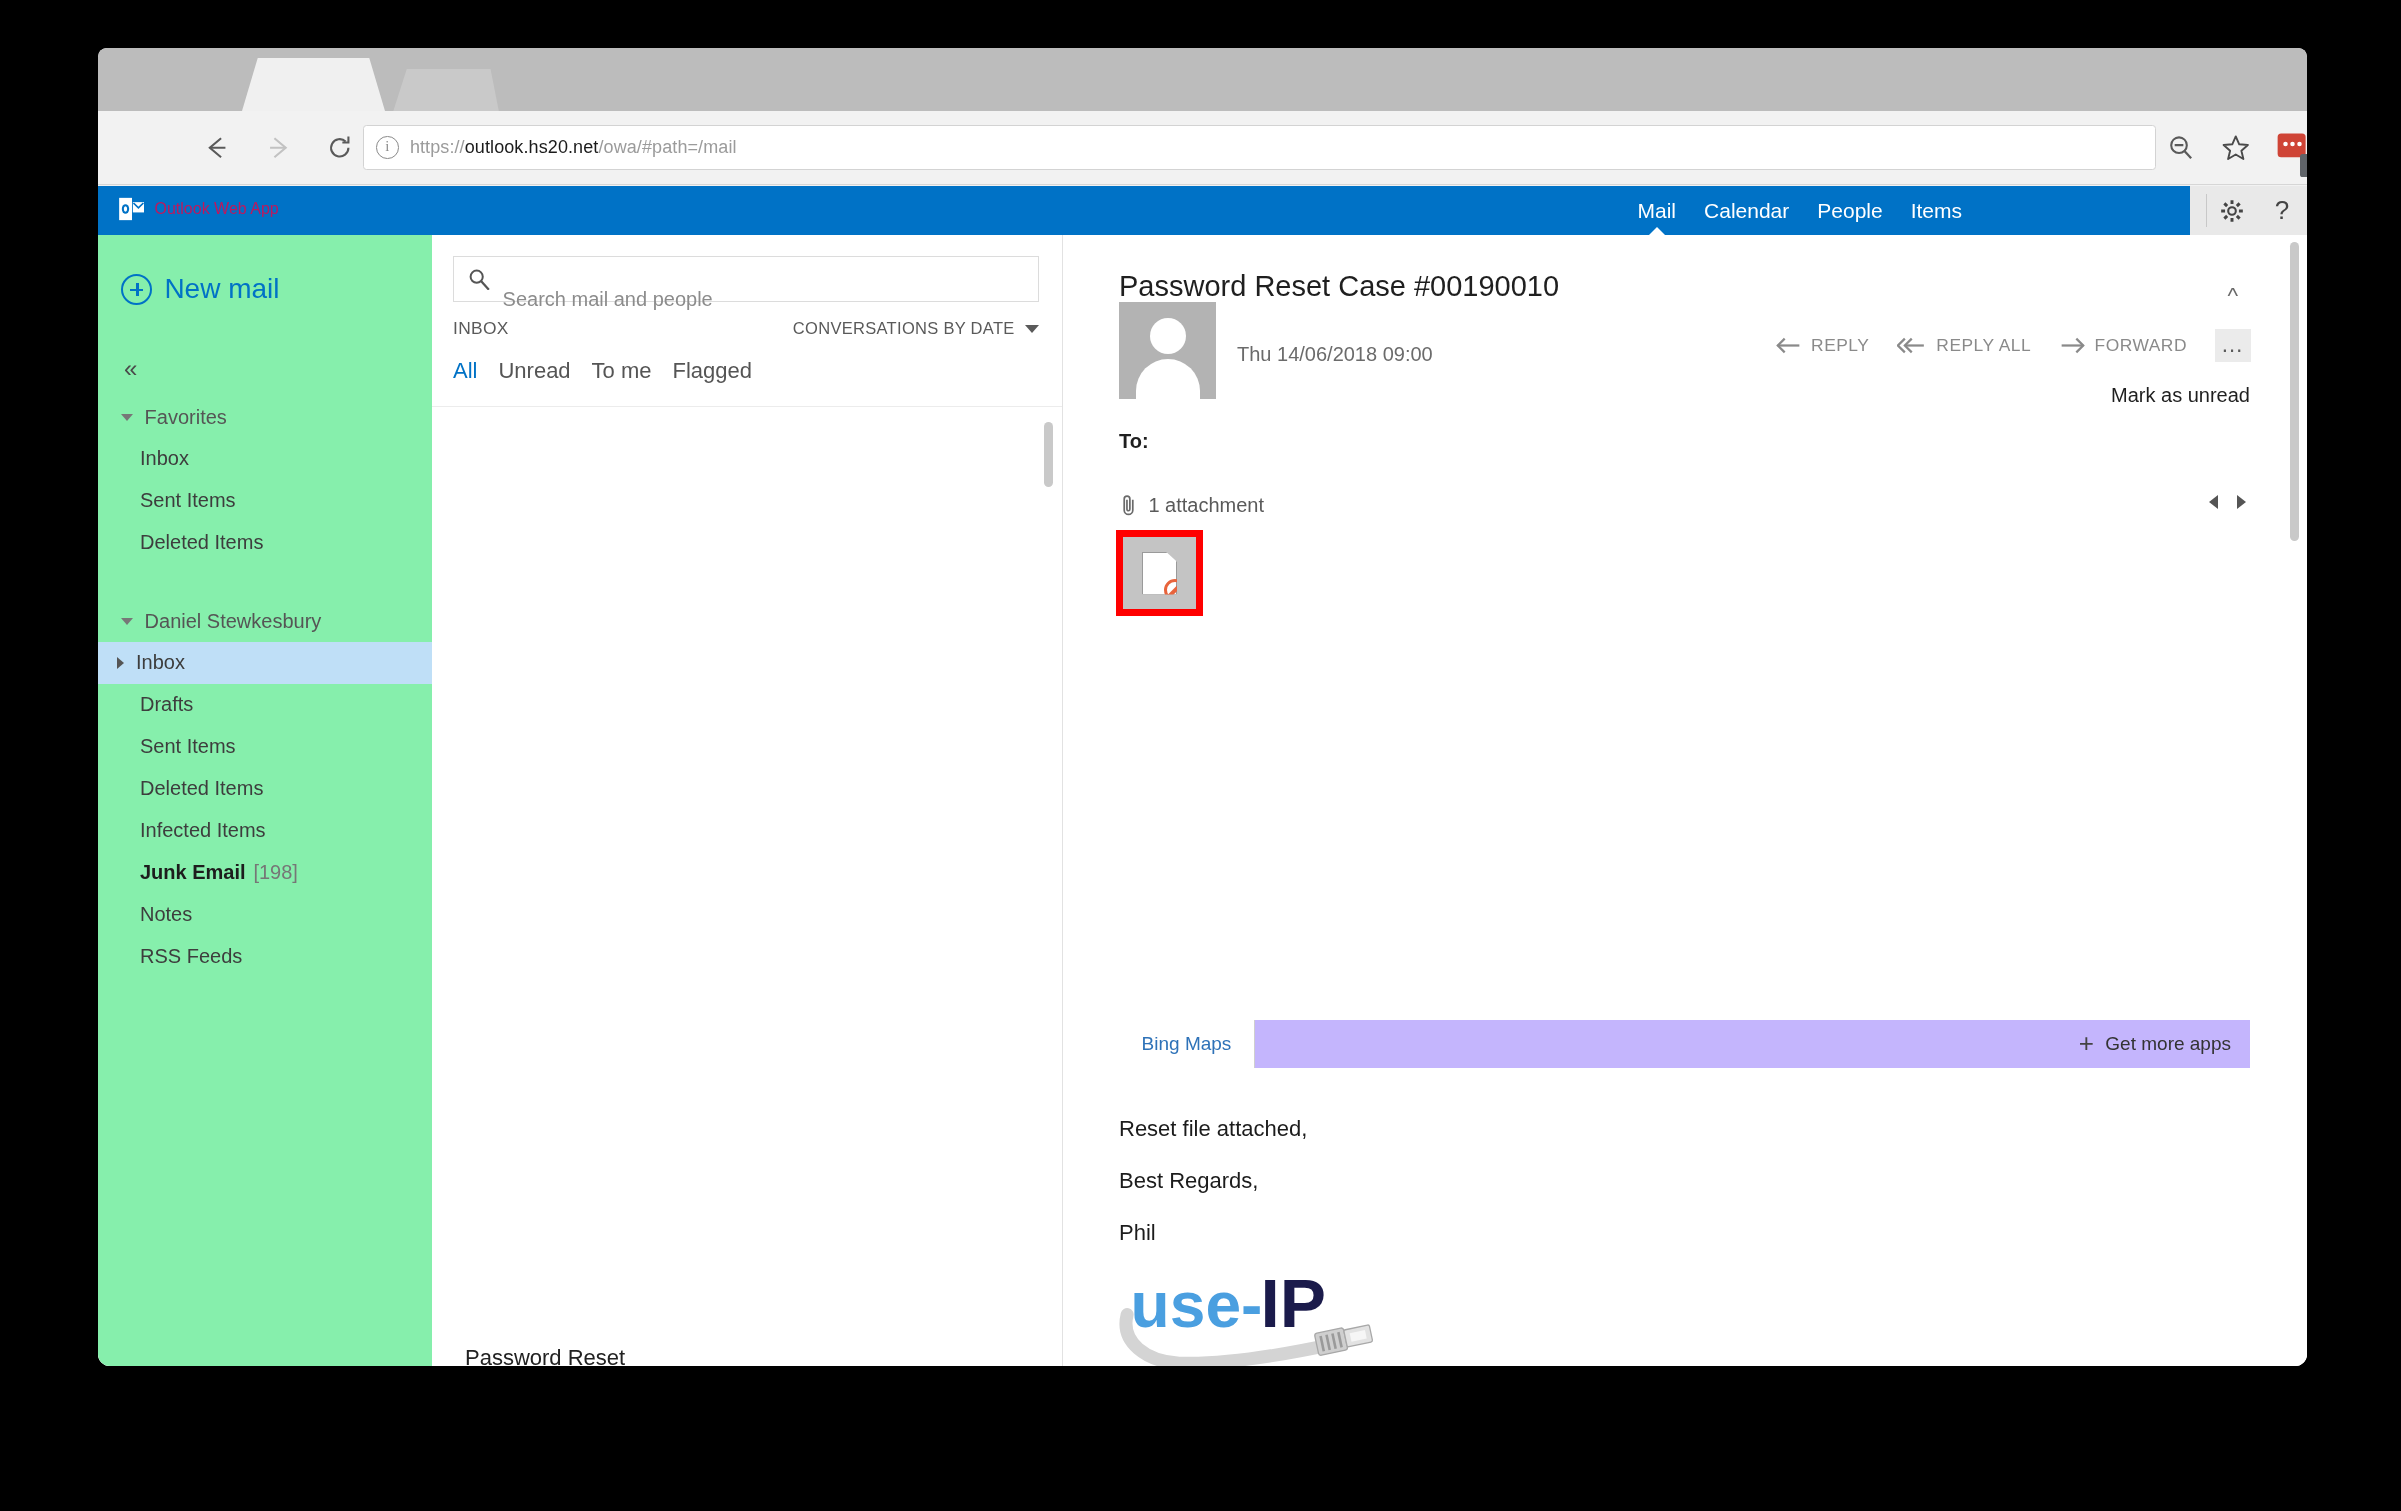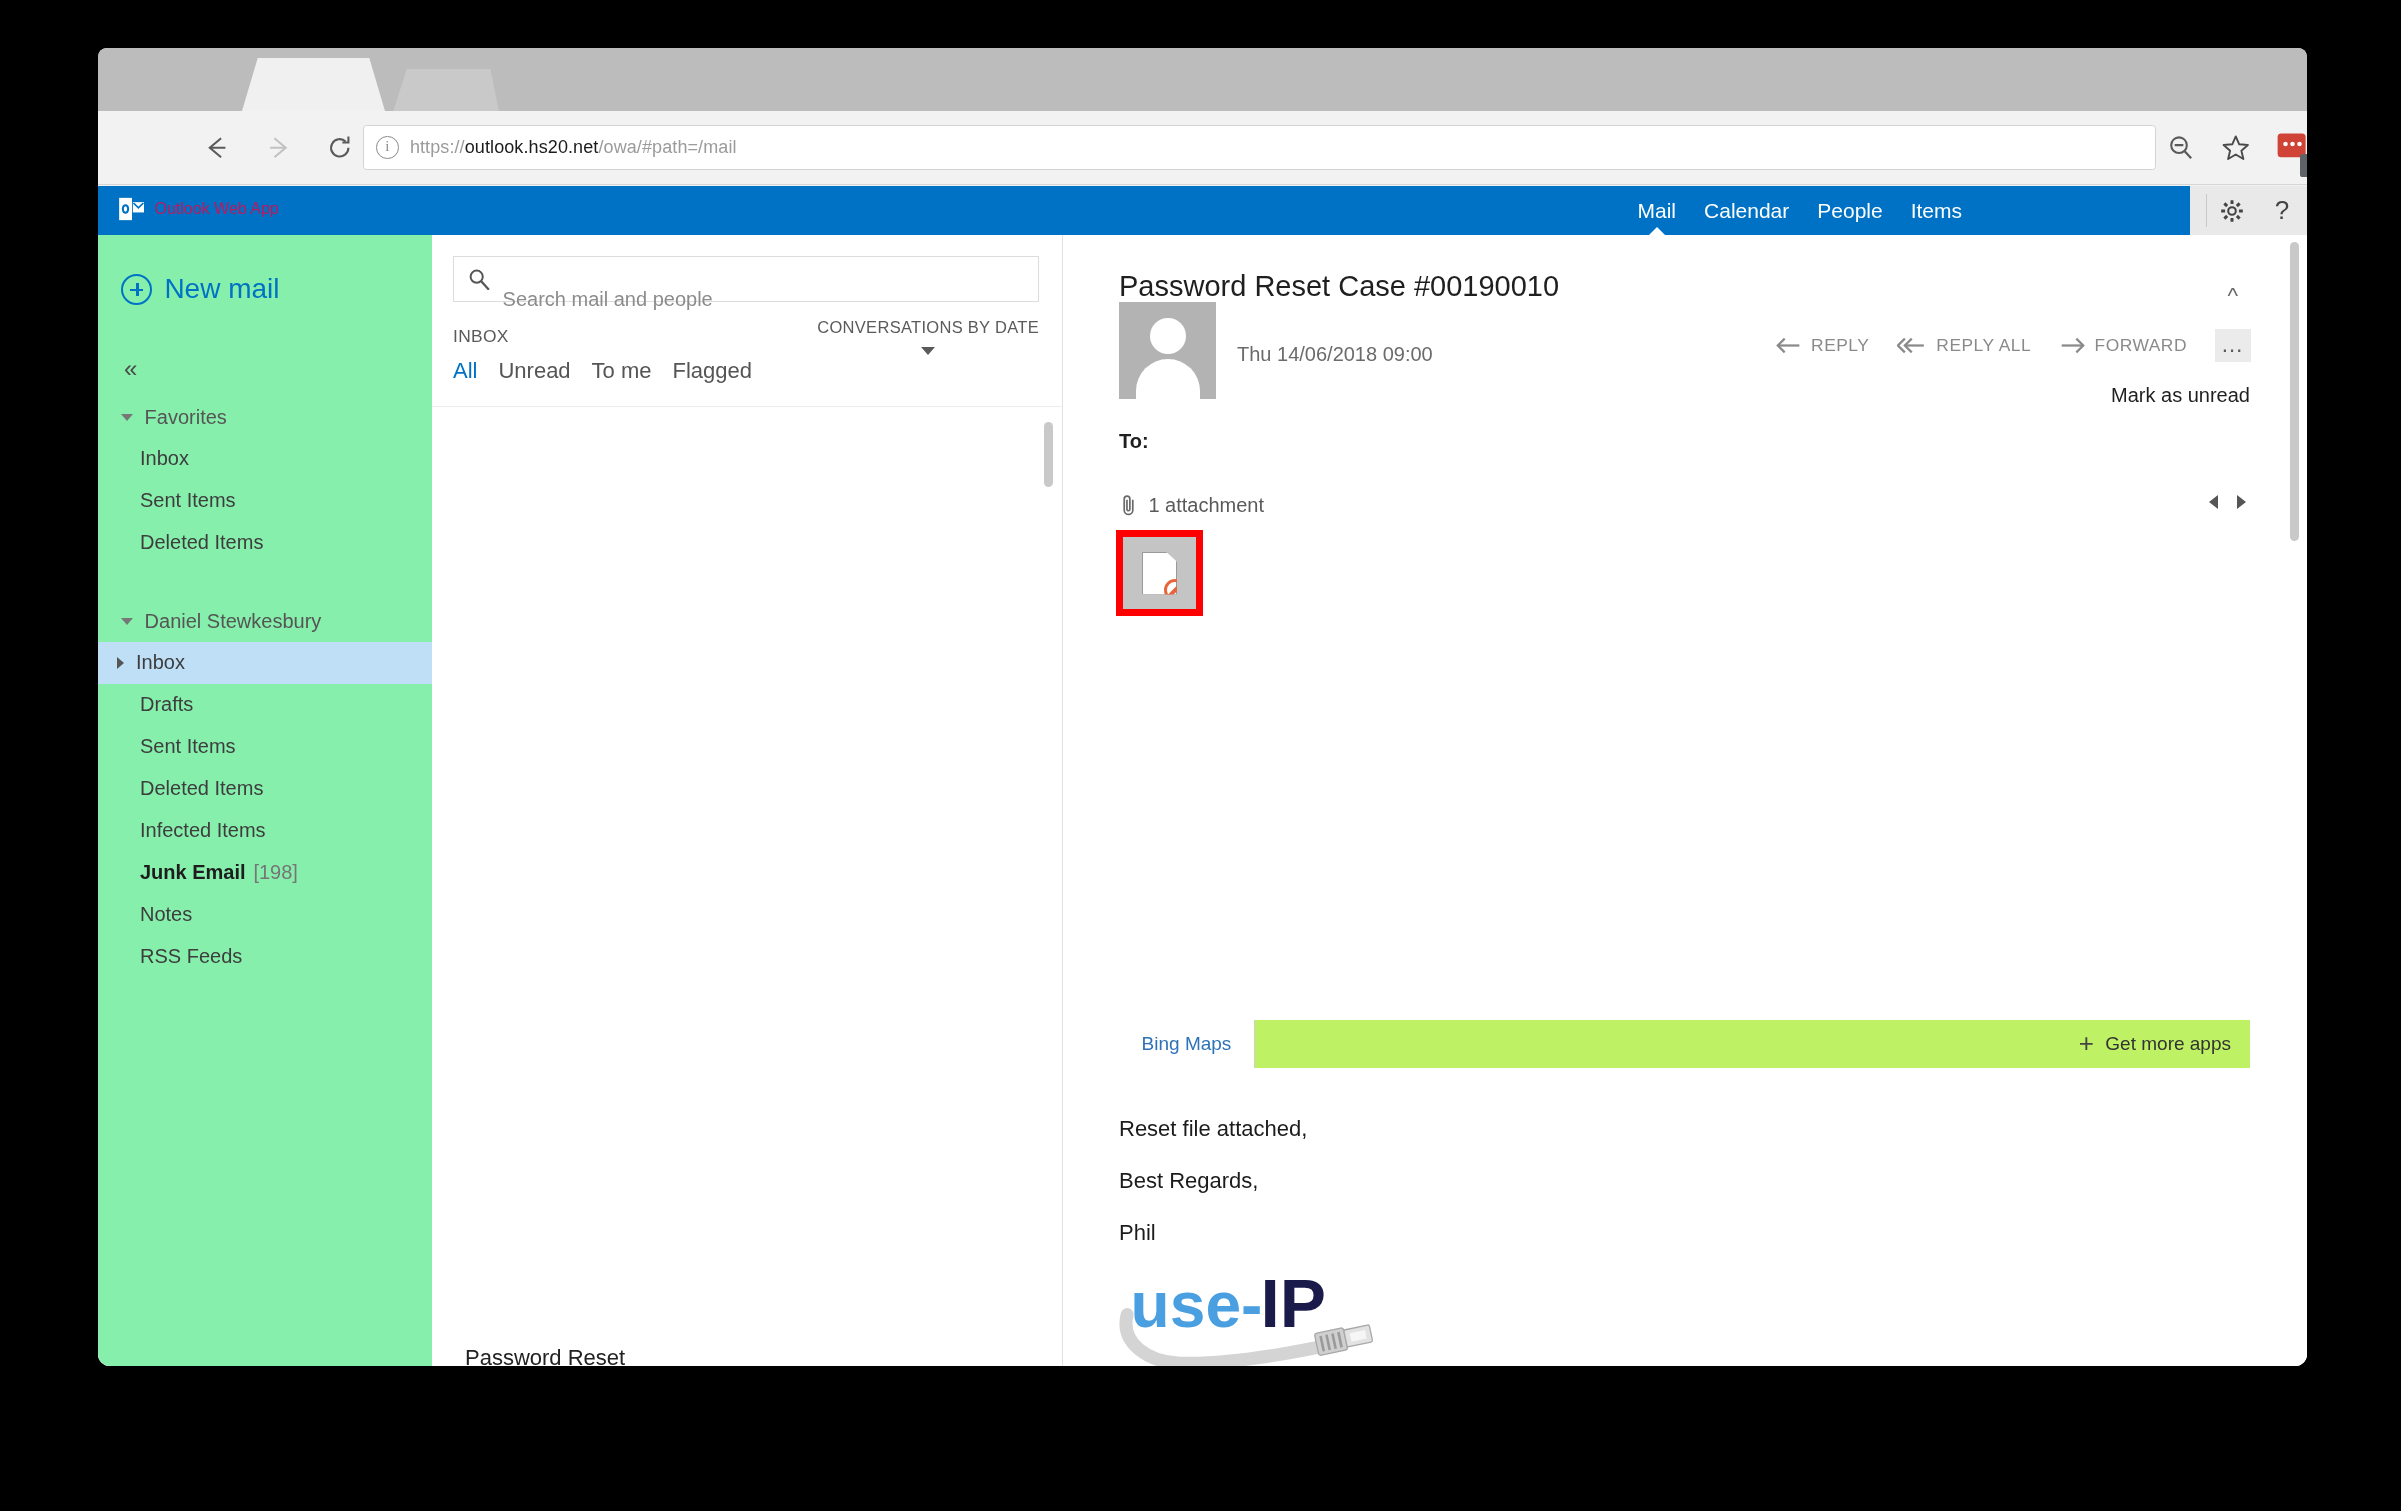--- a/index.html
+++ b/index.html
@@ -206,21 +206,21 @@
     display: flex; align-items: center; padding: 0 14px; gap: 12px;
   }
   .search-ph { color: #8c8c8c; font-size: 20px; margin-top: 40px; }
   .list-head {
     position: absolute; left: 21px; top: 83px; width: 586px;
     display: flex; align-items: center; justify-content: space-between;
   }
   .list-head-left { color: #5a5a5a; font-size: 17.4px; letter-spacing: 0.3px; }
   .list-head-right {
     color: #5a5a5a; font-size: 16.5px; letter-spacing: 0.3px;
-    display: flex; align-items: center; gap: 10.4px; flex-direction: column;
+    display: flex; align-items: center; gap: 10.4px;
   }
   .caret-down {
     width: 0; height: 0;
     border-left: 7px solid transparent;
     border-right: 7px solid transparent;
     border-top: 8.7px solid #5a5a5a;
   }
   .filters {
     position: absolute; left: 21px; top: 123px;
     display: flex; gap: 21px; font-size: 22px; color: #555;
@@ -329,21 +329,21 @@
     border: 3.5px solid #e8643c;
   }
   .no-entry::after {
     content: ""; position: absolute; left: 50%; top: 50%;
     width: 18px; height: 3.5px; background: #e8643c;
     transform: translate(-50%, -50%) rotate(-45deg);
   }
 
   .appbar {
     position: absolute; left: 56px; top: 785px; right: 57px; height: 48px;
-    background: #bef264; display: flex; align-items: center;
+    background: #c4b5fd; display: flex; align-items: center;
   }
   .appbar-tab {
     height: 100%; display: flex; align-items: center;
     padding: 0 22.6px; background: #fff;
     color: #2e72b8; font-size: 19px;
     border-right: 0.9px solid #cfcfcf;
   }
   .get-apps {
     margin-left: auto; display: flex; align-items: center; gap: 11.3px;
     color: #333; font-size: 19px; padding-right: 19px;

